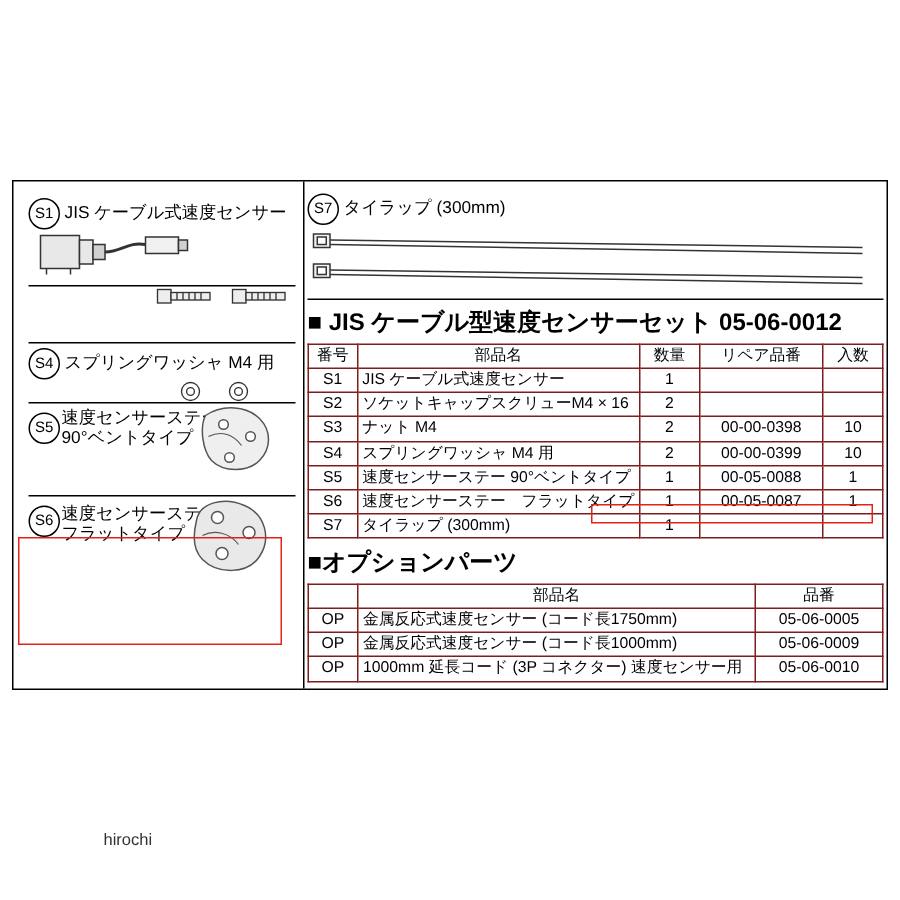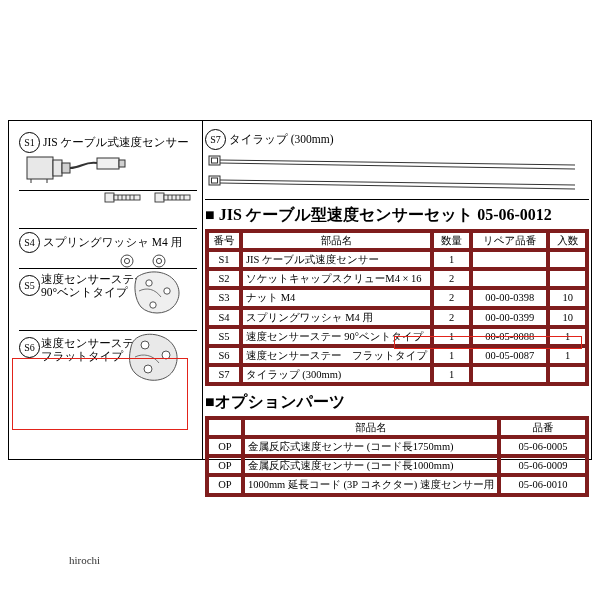--- a/index.html
+++ b/index.html
@@ -7,21 +7,21 @@
     width:600px;height:600px;background:#ffffff;
     font-family:"Liberation Sans", sans-serif;
     -webkit-font-smoothing:antialiased;
   }
   #sheet{
     position:absolute;left:0;top:0;width:600px;height:600px;
     background:#fff;
   }
   .frame{
     position:absolute;left:8px;top:120px;width:584px;height:340px;
-    border:1px solid #000;background:#fff;box-sizing:border-box;font-family:Liberation Serif, serif;
+    border:1px solid #000;background:#fff;box-sizing:border-box;
   }
   
   .leftcol{
     position:absolute;left:10px;top:8px;width:178px;height:322px;
   }
   .lrow{
     position:relative;border-bottom:1px solid #000;box-sizing:border-box;
   }
   .lrow:last-child{border-bottom:none;}
   .tag{
@@ -46,21 +46,21 @@
     position:absolute;left:196px;top:6px;width:384px;
   }
   .s7row{font-size:11.5px;}
   .secttitle{
     font-size:16px;font-weight:bold;margin:0 0 3px 0;
   }
   table.grid{
     border-collapse:collapse;width:100%;font-size:10.5px;
   }
   table.grid th, table.grid td{
-    border:4px solid #7f1d1d;padding:1px 3px;line-height:1.25;
+    border:1px solid #7f1d1d;padding:1px 3px;line-height:1.25;
     white-space:nowrap;
   }
   table.grid th{font-weight:normal;text-align:center;}
   .c-no{width:26px;text-align:center;}
   .c-name{}
   .c-qty{width:34px;text-align:center;}
   .c-rep{width:78px;text-align:center;}
   .c-in{width:34px;text-align:center;}
   .c-pn{width:78px;text-align:center;}
   .hl-row td{position:relative;}

